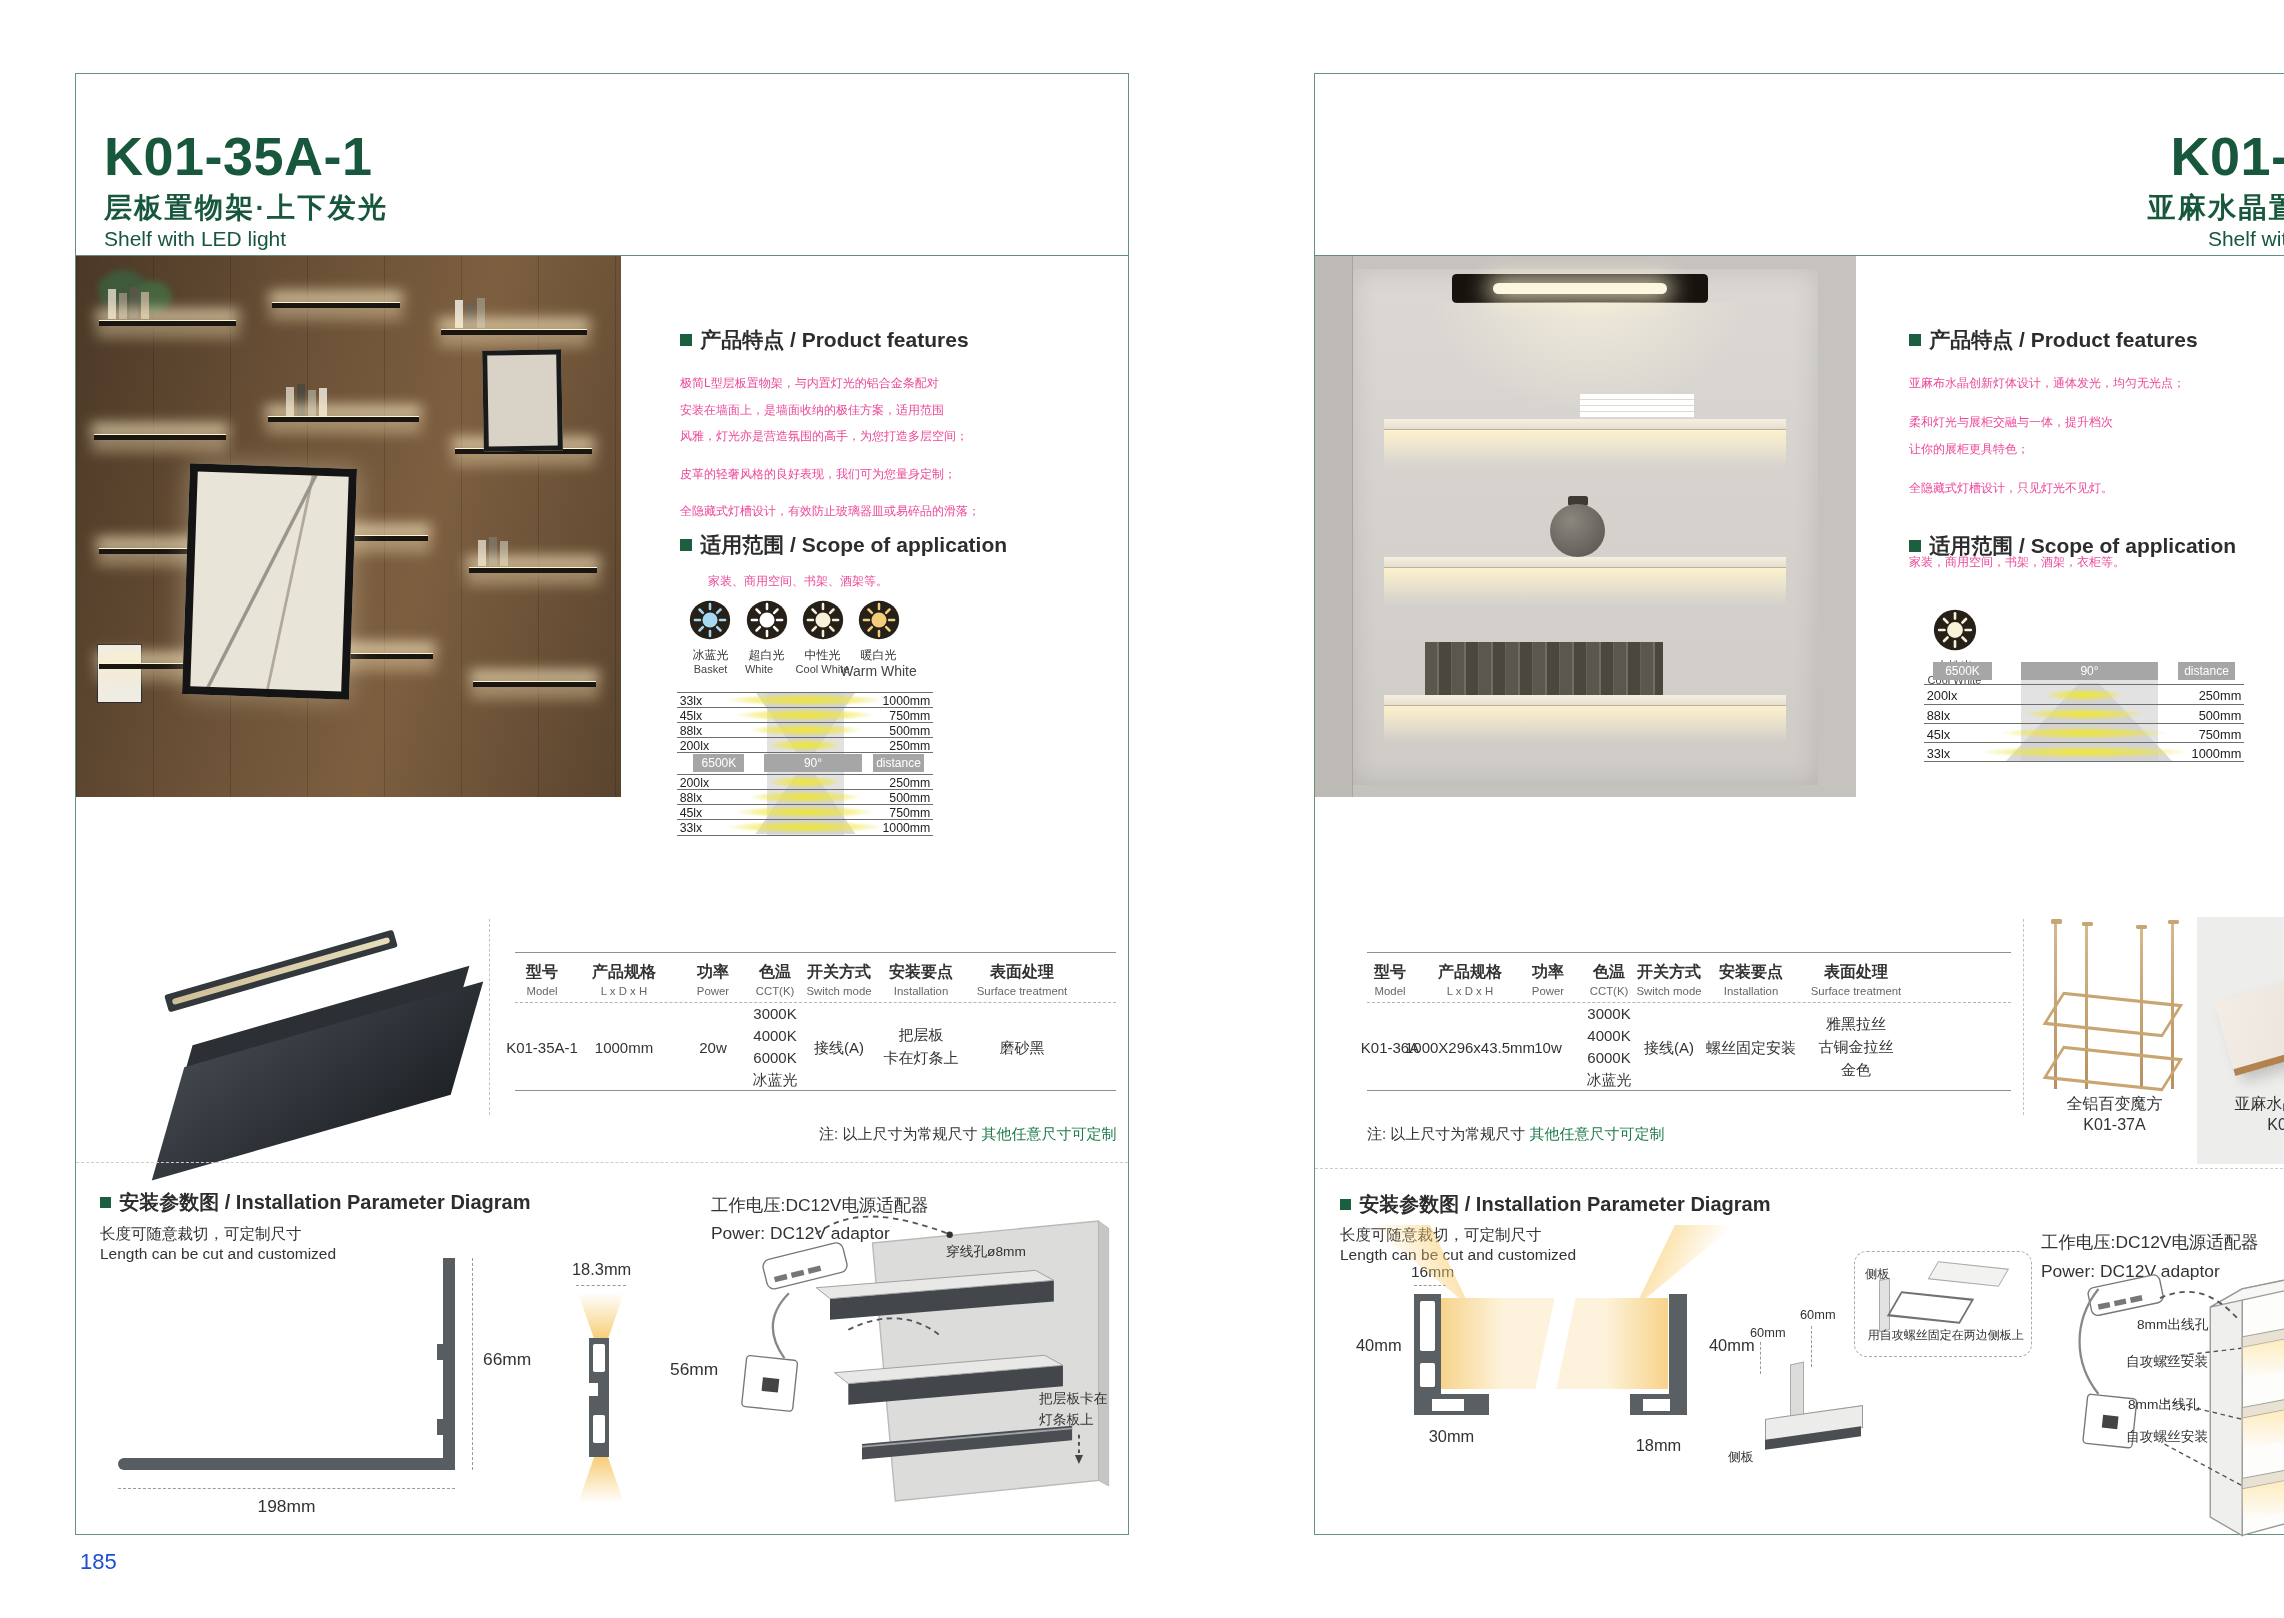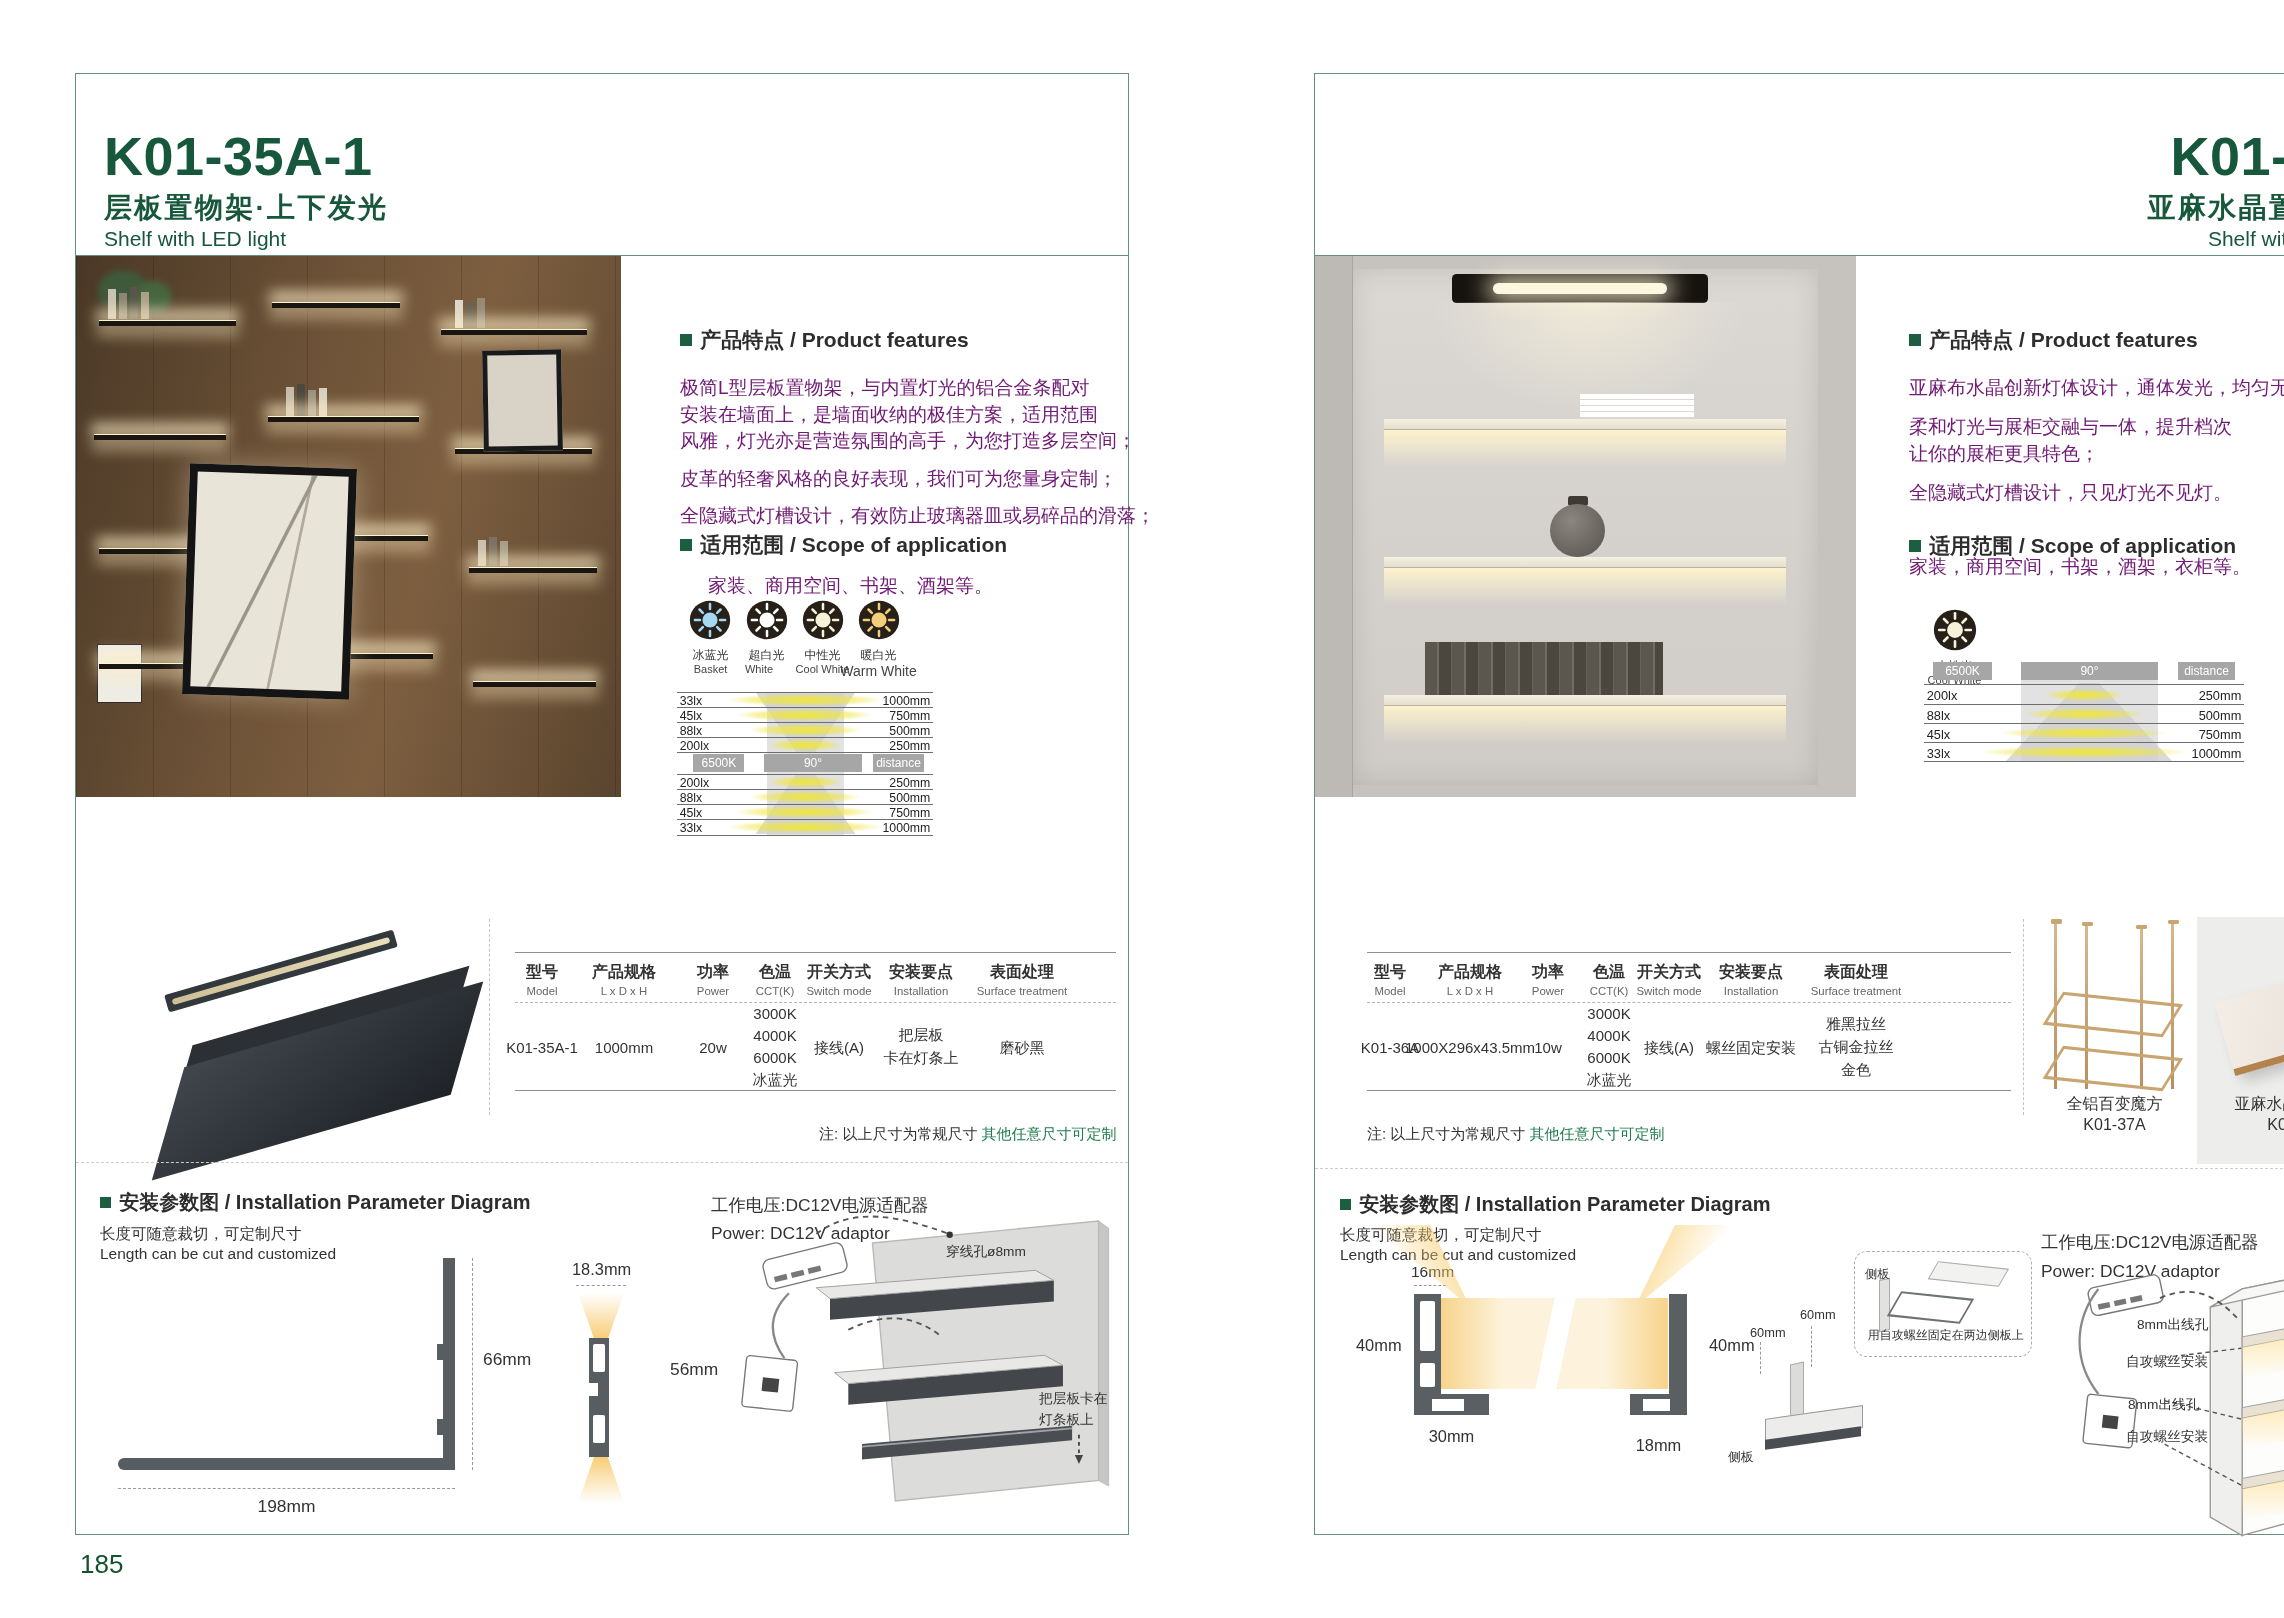--- a/index.html
+++ b/index.html
@@ -7,21 +7,21 @@
           font-family:"Liberation Sans","DejaVu Sans",sans-serif;overflow:hidden}
   .a{position:absolute}
   .page{position:absolute;top:73px;height:1460px;background:#fff;border:1.4px solid #65907c}
   .model{font-size:54px;font-weight:800;color:#17573b;letter-spacing:0.5px;white-space:nowrap}
   .tcn{font-size:28px;font-weight:700;color:#17573b;letter-spacing:2.3px;white-space:nowrap}
   .ten{font-size:21px;color:#17573b;white-space:nowrap}
   .hline{position:absolute;left:0;right:0;height:0.9px;background:#65907c}
   .sec{position:absolute;display:flex;align-items:center;gap:8.2px;font-size:21px;font-weight:700;color:#2d2d2d;white-space:nowrap}
   .sec .sq{width:12px;height:12px;background:#1b5e40;flex:0 0 auto}
   .sec.ih{font-size:20px}
-  .para{position:absolute;font-size:19px;color:#701a75;white-space:nowrap}
+  .para{position:absolute;font-size:12px;color:#ec4899;white-space:nowrap}
   .licon{position:absolute;width:42px;height:42px}
   .liclbl{position:absolute;text-align:center;font-size:12px;color:#333;white-space:nowrap}
   .pm{position:absolute}
   .pmband{position:absolute;background:#e2e2e2}
   .pmcone{position:absolute;background:#cfcfcf;opacity:.8}
   .pmrow{position:absolute;left:0;right:0;border-top:0.9px solid #6e6e6e}
   .pmline{position:absolute;left:0;right:0;height:0.9px;background:#6e6e6e}
   .pmlux{position:absolute;left:2.7px;font-size:12.3px;color:#222}
   .pmdist{position:absolute;right:2.7px;font-size:12.3px;color:#222}
   .pmel{position:absolute;left:50%;transform:translateX(-50%);height:12px;
@@ -33,21 +33,21 @@
   .tdv{position:absolute;transform:translateX(-50%);font-size:15px;color:#333;white-space:nowrap;text-align:center}
   .solid{position:absolute;height:1.4px;background:#8f8f8f}
   .dash{position:absolute;border-top:0.9px dashed #b5b5b5}
   .vdash{position:absolute;border-left:0.9px dashed #c2c2c2}
   .note{position:absolute;font-size:15px;color:#333;white-space:nowrap}
   .noteg{color:#1f7a4d}
   .sub{position:absolute;font-size:15.5px;color:#333;white-space:nowrap}
   .dim{position:absolute;font-size:17.4px;color:#333;white-space:nowrap}
   .lbl{position:absolute;font-size:13.7px;color:#333;white-space:nowrap}
   .cap{position:absolute;font-size:16px;color:#333;text-align:center;white-space:nowrap}
-  .pagenum{position:absolute;font-size:26px;color:#14532d}
+  .pagenum{position:absolute;font-size:22px;color:#1d4ed8}
   .shelfL{position:absolute;height:4.6px;background:#191511;border-top:0.9px solid #fff4cf;
           box-shadow:0 -7.3px 13.7px 2.7px rgba(255,240,200,.8),0 8.2px 13.7px 2.7px rgba(255,236,190,.45)}
   .bookrow{position:absolute;display:flex;align-items:flex-end;gap:2.7px}
   .bookrow span{display:block;width:8.2px}
   .shelfR{position:absolute}
   .shelfR .topf{position:absolute;left:0;right:0;top:0;height:10px;background:linear-gradient(#f6f0e2,#e6dfcf);border-bottom:1.4px solid #b9b2a4}
   .shelfR .glow{position:absolute;left:0;right:0;top:11px;height:37px;background:linear-gradient(rgba(255,243,205,.95),rgba(255,243,205,0))}
 </style>
 </head>
 <body>

